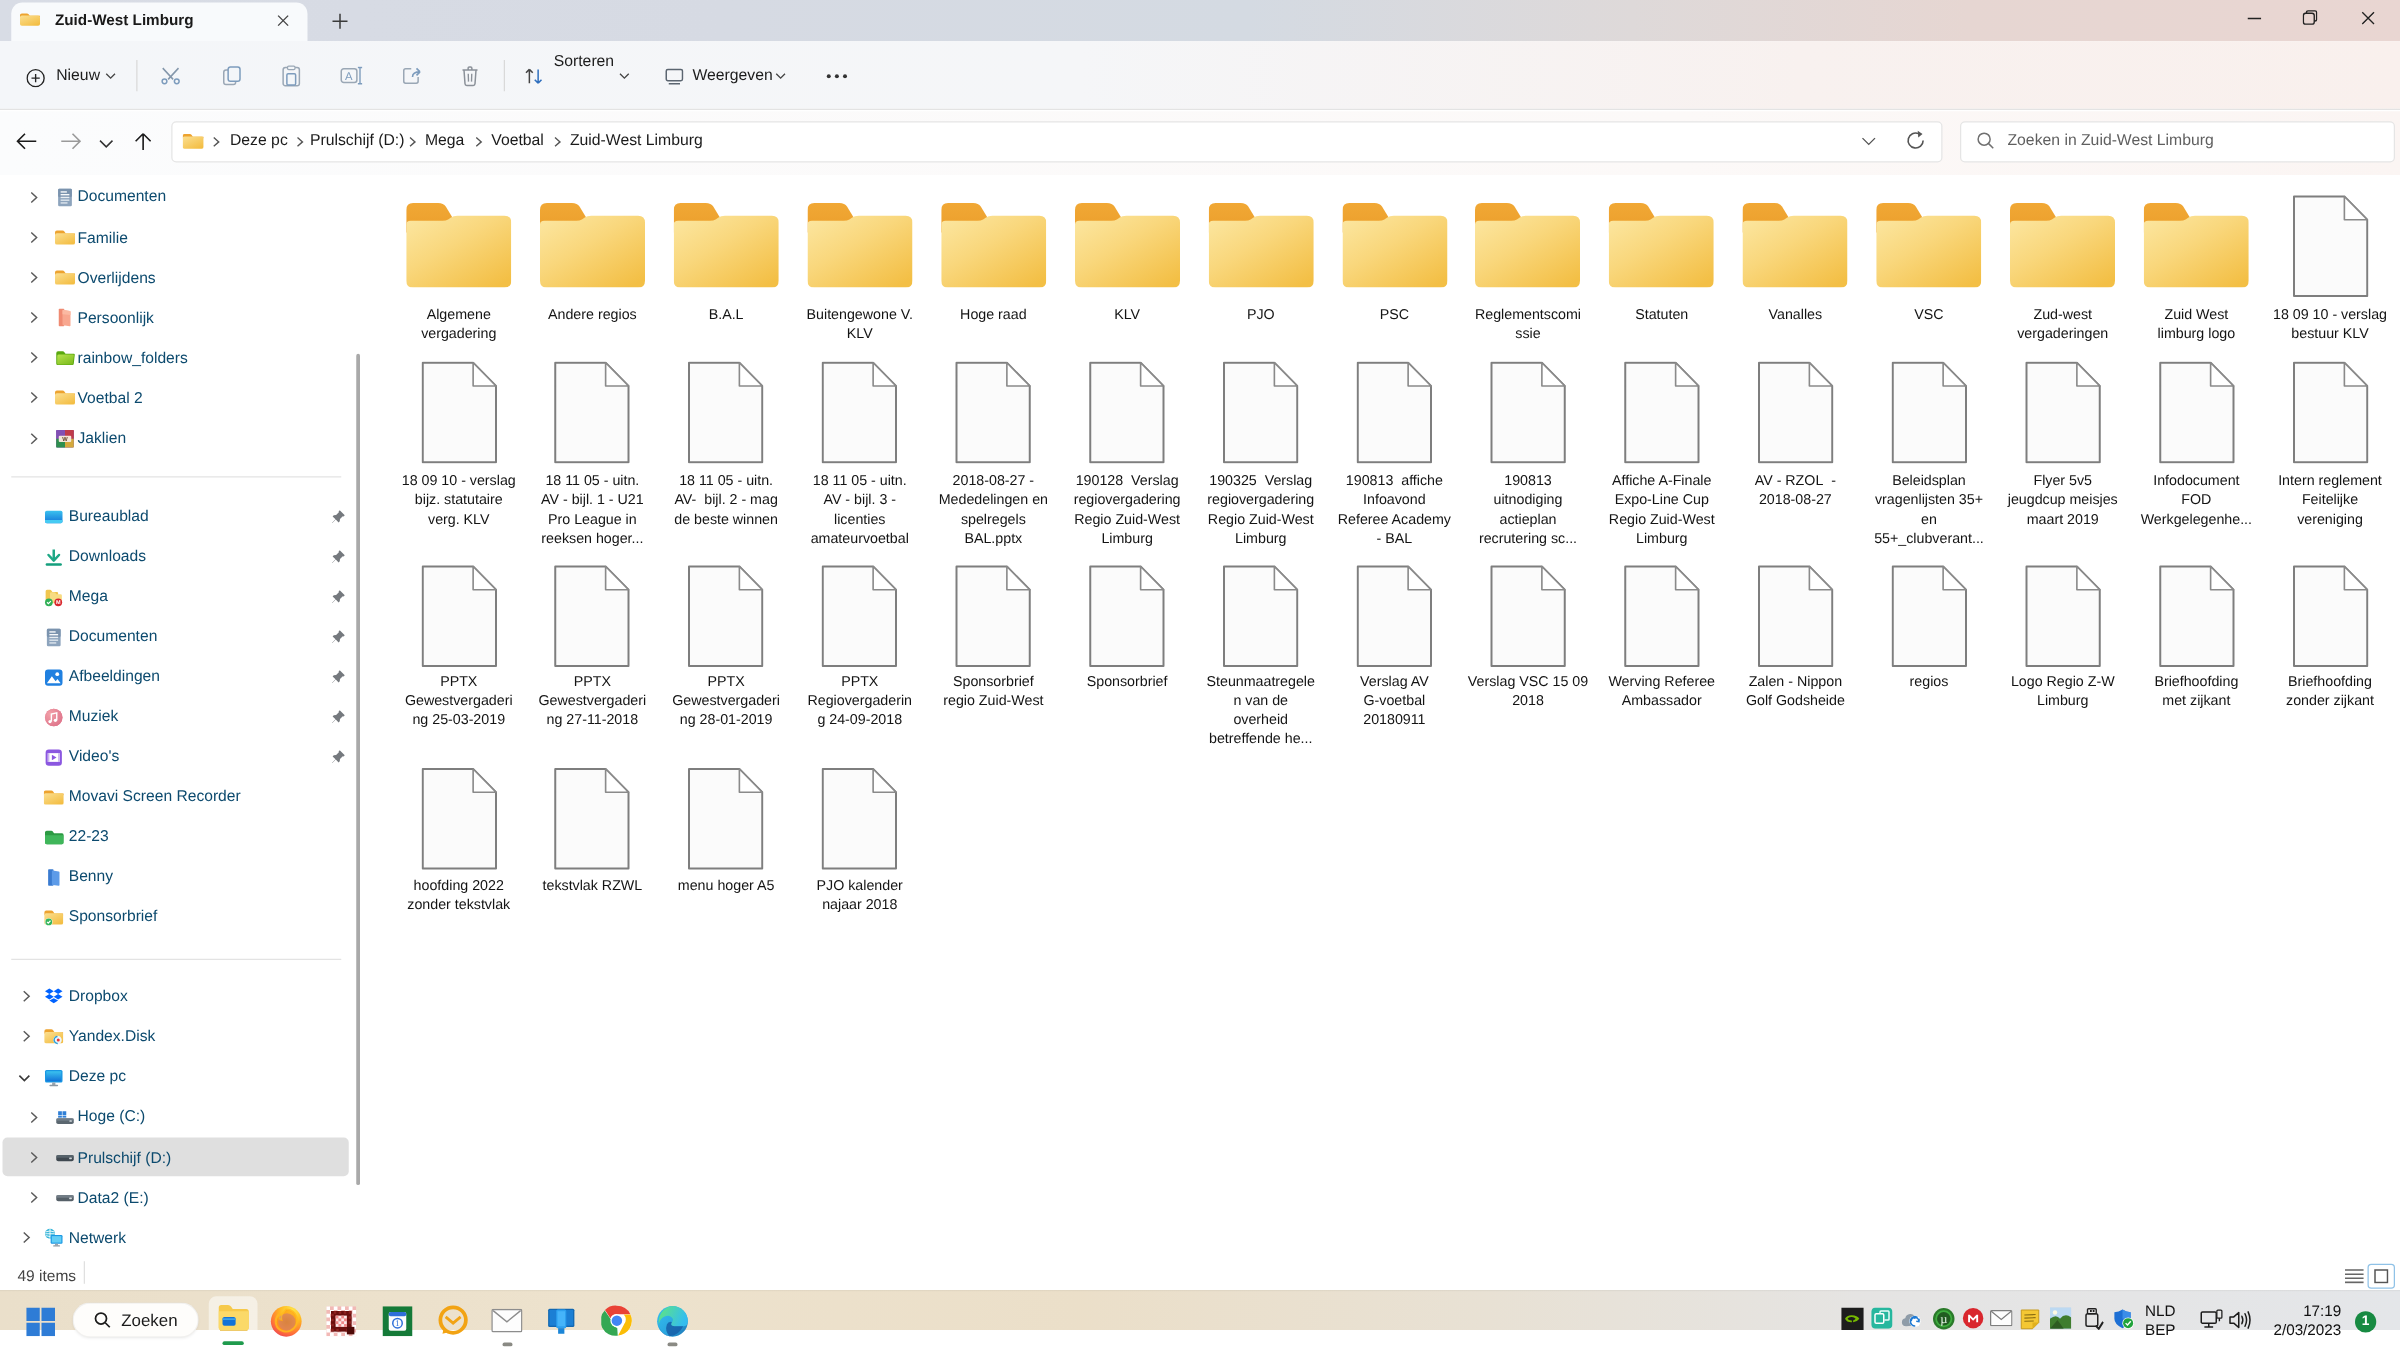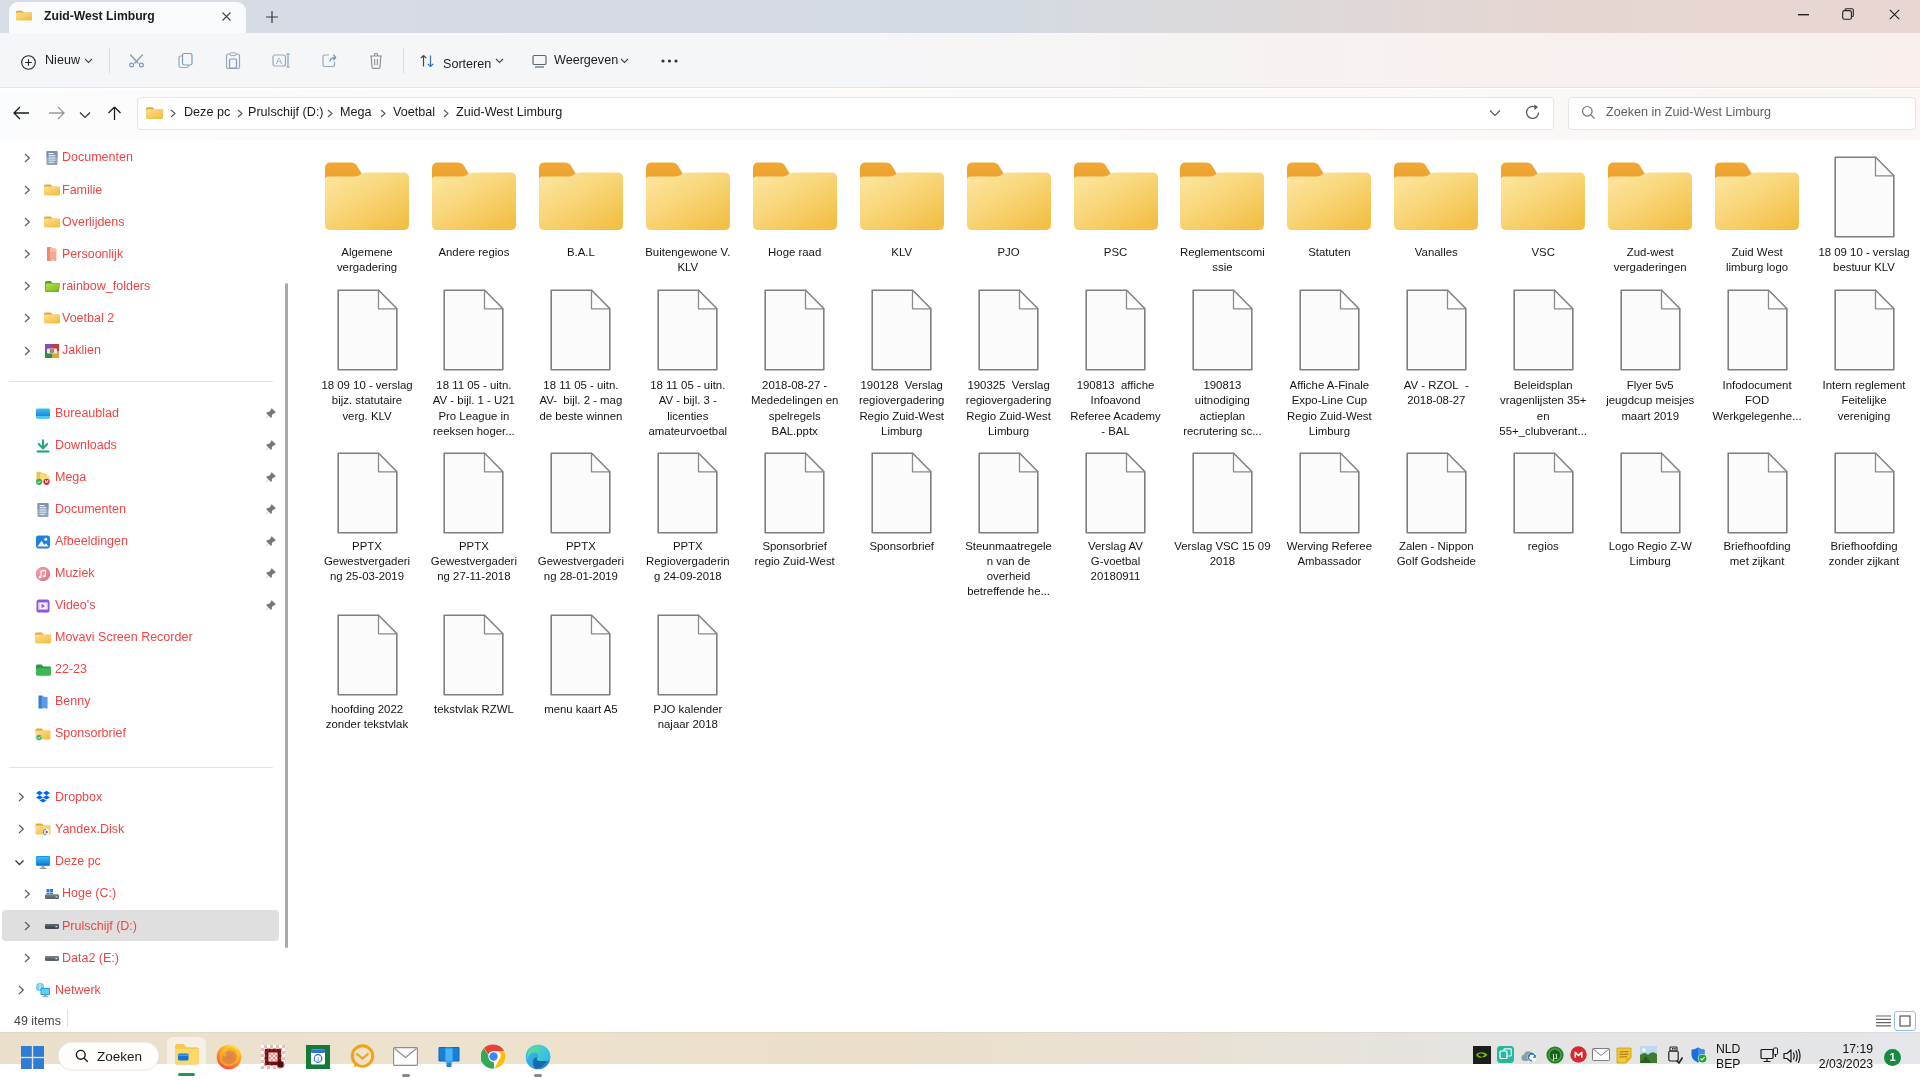--- a/index.html
+++ b/index.html
@@ -12,21 +12,21 @@
   background:linear-gradient(90deg,#f4f6f9 0%,#f5f6f8 45%,#f8f1ef 75%,#f9f0ed 100%);
   border-bottom:1px solid #e3e3e3; }
 #addr { position:absolute; left:0; top:89px; width:1920px; height:51px;
   background:linear-gradient(90deg,#fbfcfd 0%,#fcf9f8 70%,#fbf5f3 100%); }
 #content { position:absolute; left:0; top:140px; width:1920px; height:864px; background:#fff; }
 #status { position:absolute; left:0; top:1004px; width:1920px; height:28px; background:#fff; }
 #taskbar { position:absolute; left:0; top:1032px; width:1920px; height:32px;
   background:linear-gradient(90deg,#eadfca 0%,#ede2cd 25%,#ebdfc9 45%,#e8e1d4 62%,#e5e4e3 78%,#e4e6e9 100%);
   border-top:1px solid rgba(0,0,0,0.04); }
 .lbl { position:absolute; width:112px; text-align:center; font-size:11.4px; line-height:15.3px; color:#141414; }
-.sbt { font-size:12.5px; line-height:16px; color:#ef4444; white-space:nowrap; }
+.sbt { font-size:12.5px; line-height:16px; color:#0c4a6e; white-space:nowrap; }
 .bc { font-size:12.6px; color:#1b1b1b; }
 .tbt { font-size:12.6px; color:#1c1c1c; }
 </style></head>
 <body>
 <svg width="0" height="0" style="position:absolute">
 <defs>
 <linearGradient id="gf" x1="0" y1="0" x2="0.85" y2="1">
  <stop offset="0" stop-color="#fce7a2"></stop>
         <stop offset="0.45" stop-color="#f9d77c"></stop>
         <stop offset="1" stop-color="#f3bf45"></stop>
@@ -288,21 +288,21 @@
       <path d="M2 4 L14 4 M6.5 4 L6.5 2.5 Q6.5 1.5 7.5 1.5 L8.5 1.5 Q9.5 1.5 9.5 2.5 L9.5 4" fill="none" stroke="#8b9199" stroke-width="1.2"></path>
       <path d="M3.2 4 L4 15 Q4.1 16.3 5.4 16.3 L10.6 16.3 Q11.9 16.3 12 15 L12.8 4" fill="none" stroke="#8b9199" stroke-width="1.2"></path>
       <path d="M6.6 7 L6.8 13.3 M9.4 7 L9.2 13.3" stroke="#8b9199" stroke-width="1.1"></path>
     </svg>
  <div class="abs" style="left:403px;top:15px;width:1px;height:25px;background:#d9d9d9"></div>
 
  <svg class="abs" style="left:419px;top:20px" width="16" height="16" viewBox="0 0 16 16">
       <path d="M4.5 13.5 L4.5 2.5 M4.5 2.5 L1.8 5.2 M4.5 2.5 L7.2 5.2" fill="none" stroke="#444" stroke-width="1.2"></path>
       <path d="M11.5 2.5 L11.5 13.5 M11.5 13.5 L8.8 10.8 M11.5 13.5 L14.2 10.8" fill="none" stroke="#2f6fbe" stroke-width="1.2"></path>
     </svg>
- <div class="abs tbt" style="left:443px;top:24px">Sorteren</div>
+ <div class="abs tbt" style="left:443px;top:9px">Sorteren</div>
  <svg class="abs" style="left:495px;top:25px" width="9" height="6" viewBox="0 0 9 6">
       <path d="M1 1 L4.5 4.5 L8 1" fill="none" stroke="#444" stroke-width="1.1"></path>
     </svg>
 
  <svg class="abs" style="left:532px;top:21px" width="15" height="14" viewBox="0 0 15 14">
       <rect x="1" y="1.5" width="13" height="9" rx="1.3" fill="none" stroke="#5b6570" stroke-width="1.2"></rect>
       <path d="M3 13 L12 13" stroke="#5b6570" stroke-width="1.2"></path>
     </svg>
  <div class="abs tbt" style="left:554px;top:20px">Weergeven</div>
  <svg class="abs" style="left:620px;top:25px" width="9" height="6" viewBox="0 0 9 6">
@@ -723,21 +723,21 @@
     <use href="#docL"></use>
   </svg>
 <div class="lbl" style="left:311.0px;top:702px">hoofding 2022<br>zonder tekstvlak</div>
 <svg class="abs" style="left:443.4px;top:614px" width="61" height="82">
     <use href="#docL"></use>
   </svg>
 <div class="lbl" style="left:417.9px;top:702px">tekstvlak RZWL</div>
 <svg class="abs" style="left:550.4px;top:614px" width="61" height="82">
     <use href="#docL"></use>
   </svg>
-<div class="lbl" style="left:524.9px;top:702px">menu kaart A5</div>
+<div class="lbl" style="left:524.9px;top:702px">menu hoger A5</div>
 <svg class="abs" style="left:657.3px;top:614px" width="61" height="82">
     <use href="#docL"></use>
   </svg>
 <div class="lbl" style="left:631.8px;top:702px">PJO kalender<br>najaar 2018</div>
 
 <div id="status">
  <div class="abs" style="left:14px;top:10px;font-size:12.4px;color:#444">49 items</div>
  <div class="abs" style="left:67px;top:5px;width:1px;height:18px;background:#e0e0e0"></div>
  <svg class="abs" style="left:1876px;top:11px" width="15" height="12" viewBox="0 0 15 12">
       <g stroke="#666" stroke-width="1.2">

